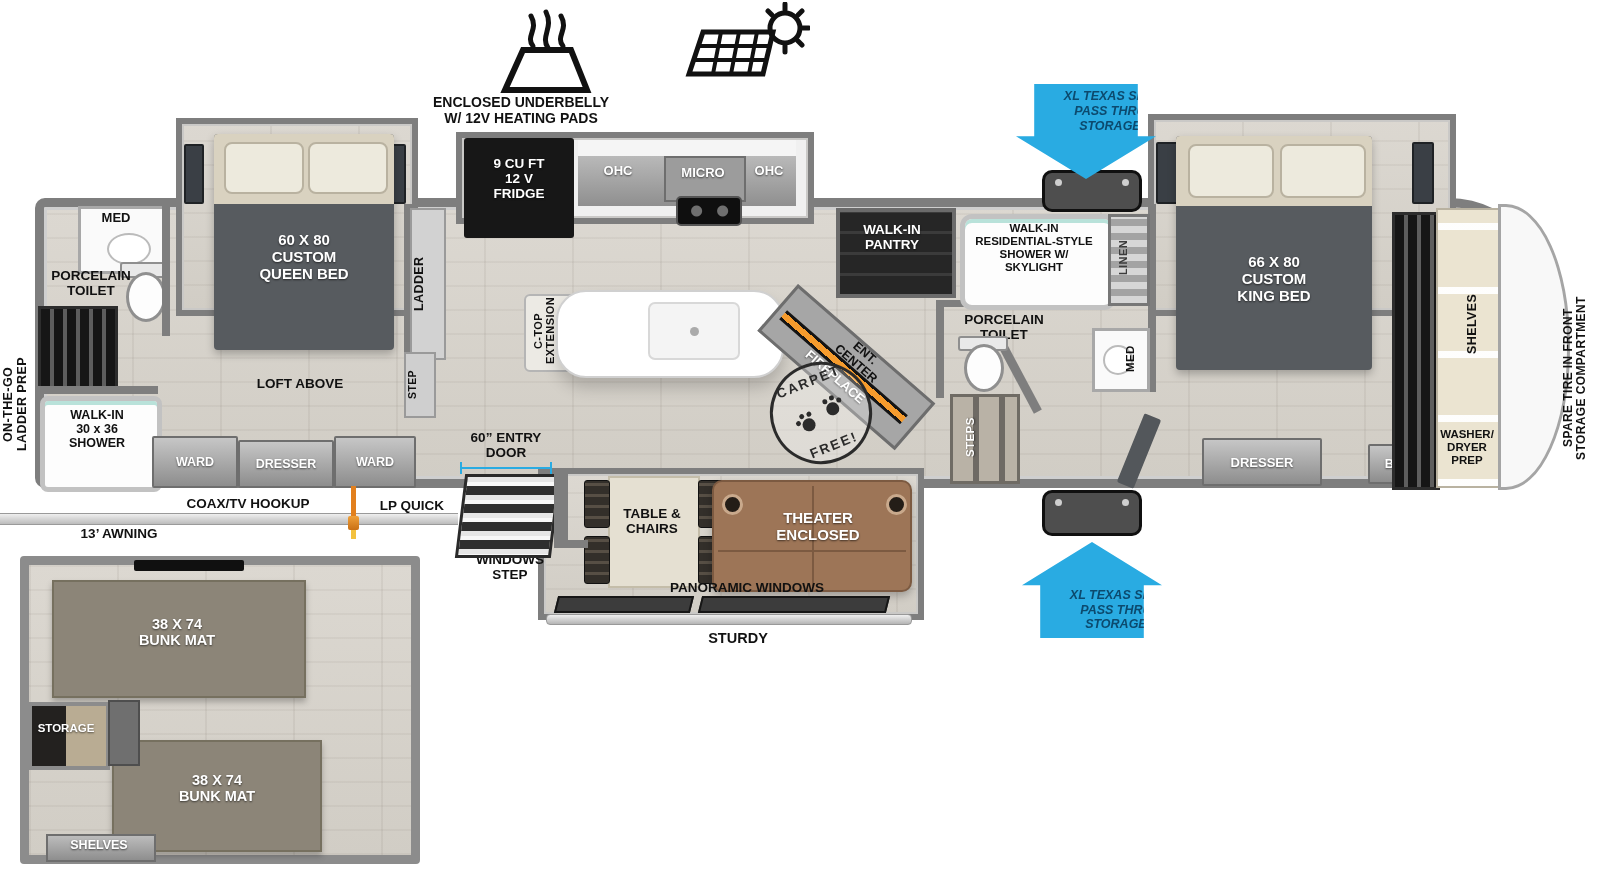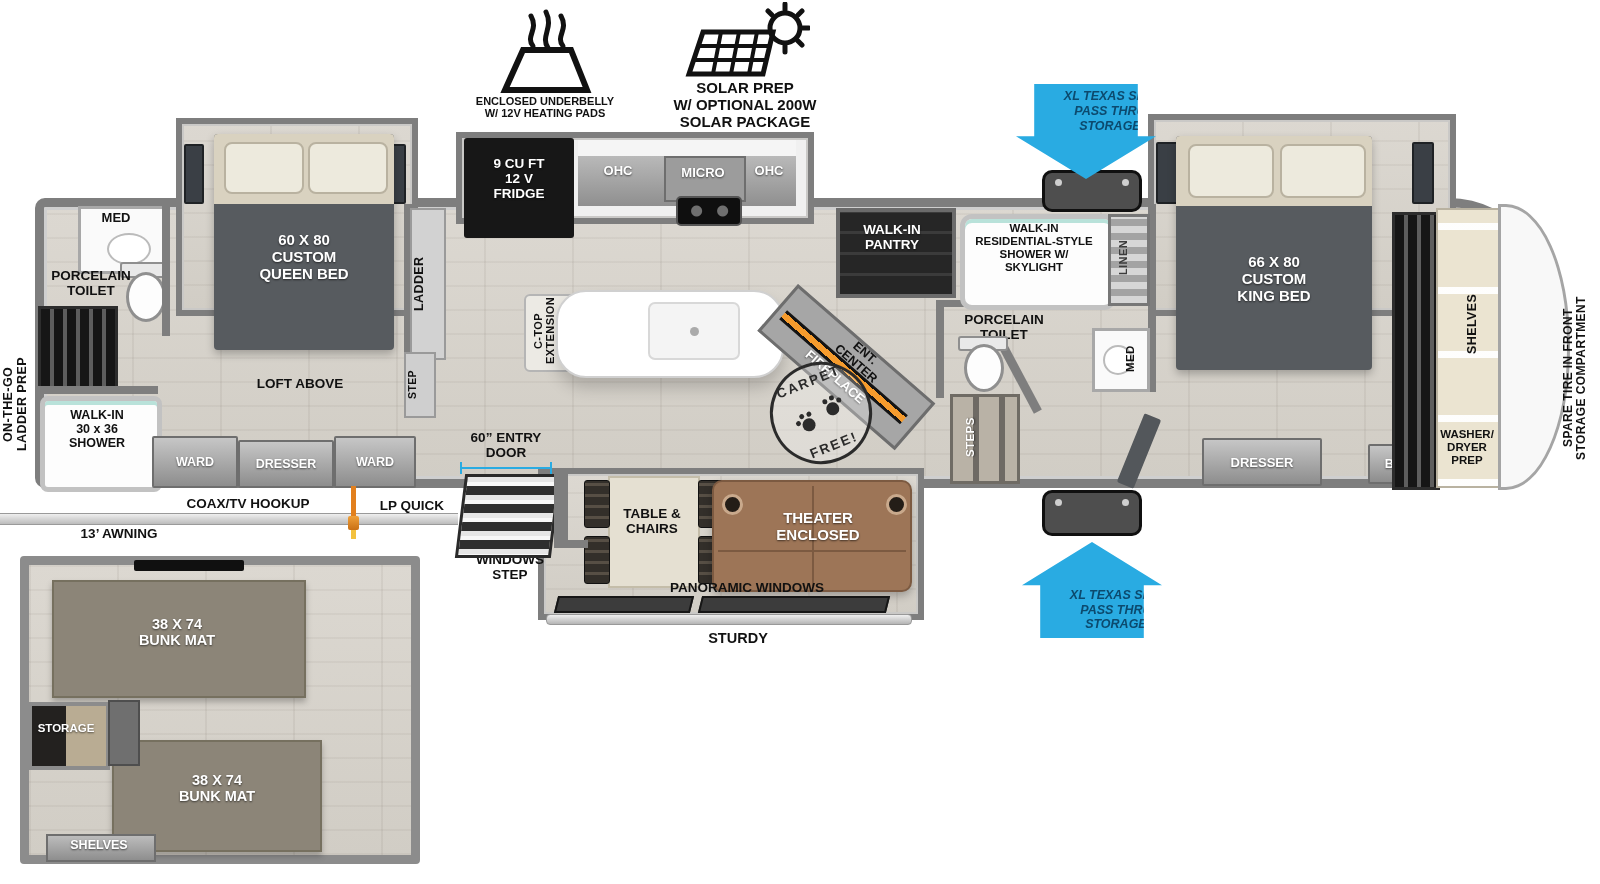--- a/index.html
+++ b/index.html
@@ -43,34 +43,31 @@
 <div id="stage">
 
   <div class="abs" style="left:495px;top:6px;width:100px;height:88px;">
     <svg width="100" height="88" viewBox="0 0 100 88" fill="none" stroke="#111" stroke-linecap="round">
       <path d="M28 44 L76 44 L92 84 L10 84 Z" stroke-width="6"></path>
       <path d="M38 40 C30 30 44 24 36 10" stroke-width="5"></path>
       <path d="M53 42 C45 30 59 22 51 6" stroke-width="5"></path>
       <path d="M68 40 C60 30 74 24 66 10" stroke-width="5"></path>
     </svg>
   </div>
-  <div class="lbl" style="left:430px;top:95px;width:230px;font-size:11px;">ENCLOSED UNDERBELLY
+  <div class="lbl" style="left:406px;top:95px;width:230px;font-size:14px;">ENCLOSED UNDERBELLY
 W/ 12V HEATING PADS</div>
 
   <div class="abs" style="left:685px;top:2px;width:125px;height:80px;">
     <svg width="125" height="80" viewBox="0 0 125 80" fill="none" stroke="#111" stroke-linecap="round">
       <circle cx="100" cy="26" r="15" stroke-width="5"></circle>
       <path d="M100 2 L100 8 M117 9 L113 13 M124 26 L118 26 M117 43 L113 39 M100 50 L100 44 M83 9 L87 13" stroke-width="5"></path>
       <path d="M18 30 L88 30 L78 72 L4 72 Z" stroke-width="5"></path>
       <path d="M36 30 L28 72 M54 30 L46 72 M72 30 L64 72 M14 44 L84 44 M10 58 L80 58" stroke-width="4"></path>
     </svg>
   </div>
-  <div class="lbl" style="left:640px;top:80px;width:210px;font-size:15px;">SOLAR PREP
-W/ OPTIONAL 200W
-SOLAR PACKAGE</div>
 
   <div class="abs wood" style="left:35px;top:198px;width:1533px;height:290px;border:9px solid #7e7e7e;
        border-radius:10px 120px 120px 10px / 10px 146px 146px 10px;box-sizing:border-box;box-shadow:inset 0 0 0 3px #cfcfcf;"></div>
 
   <div class="slide wood" style="left:176px;top:118px;width:230px;height:186px;"></div>
   <div class="slide" style="left:456px;top:132px;width:346px;height:80px;background:#f0f0f0;"></div>
   <div class="slide wood" style="left:1148px;top:114px;width:296px;height:190px;"></div>
   <div class="slide wood" style="left:538px;top:468px;width:374px;height:140px;"></div>
 
   <div class="abs" style="left:78px;top:206px;width:82px;height:62px;background:#fafafa;border:3px solid #a8a8a8;">

